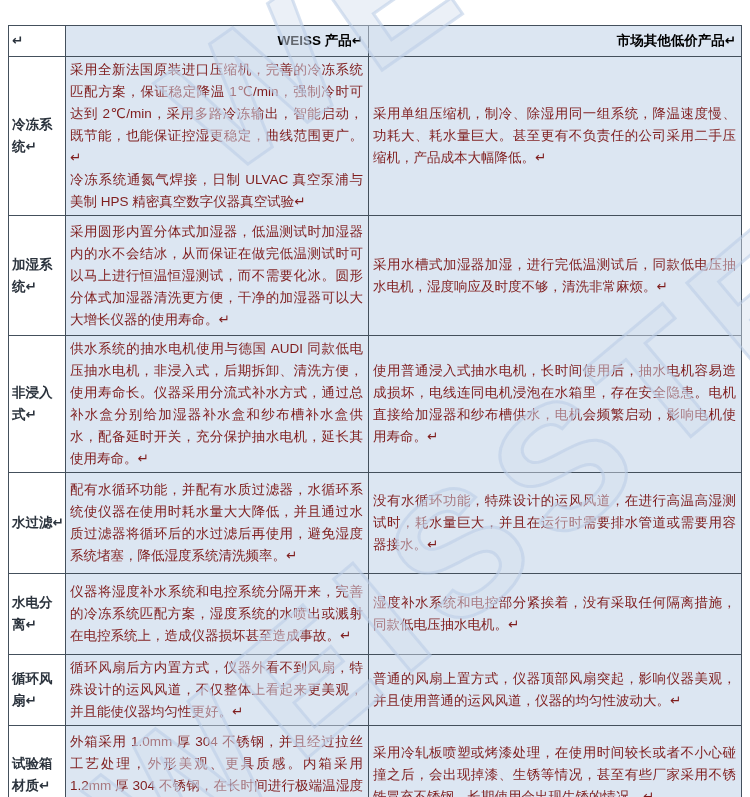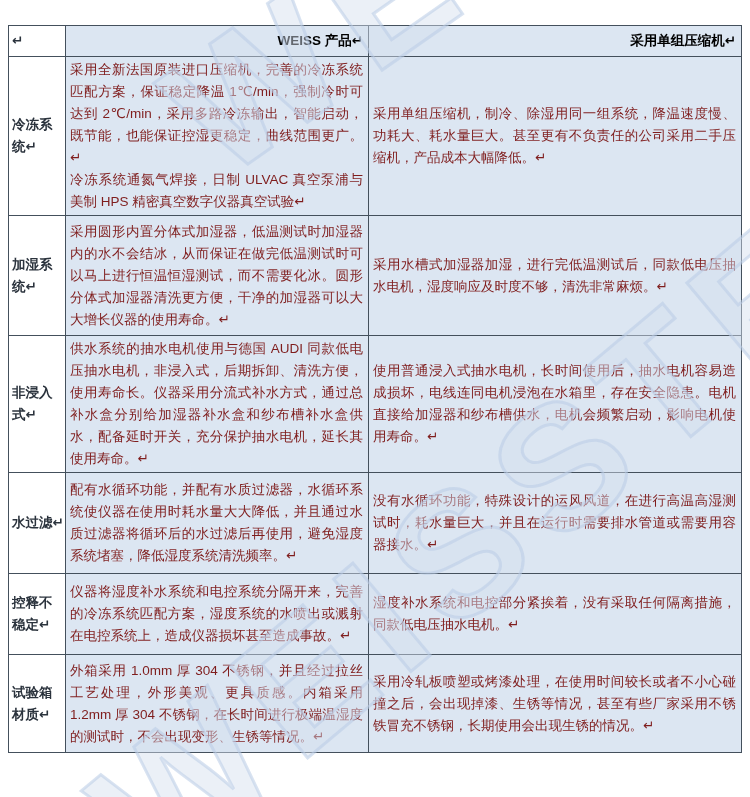--- a/index.html
+++ b/index.html
@@ -103,21 +103,21 @@
   <table class="cmp">
     <colgroup>
       <col style="width:57px">
       <col style="width:303px">
       <col style="width:373px">
     </colgroup>
     <tbody>
         <tr class="hdr">
       <th class="corner">↵</th>
       <th class="colhead">WEISS 产品↵</th>
-      <th class="colhead">采用单组压缩机↵</th>
+      <th class="colhead">市场其他低价产品↵</th>
     </tr>
 
     <tr class="r0">
       <td class="rowlabel">冷冻系统↵</td>
       <td class="cell">采用全新法国原装进口压缩机，完善的冷冻系统匹配方案，保证稳定降温 1℃/min，强制冷时可达到 2℃/min，采用多路冷冻输出，智能启动，既节能，也能保证控湿更稳定，曲线范围更广。↵
 冷冻系统通氮气焊接，日制 ULVAC 真空泵浦与美制 HPS 精密真空数字仪器真空试验↵</td>
       <td class="cell">采用单组压缩机，制冷、除湿用同一组系统，降温速度慢、功耗大、耗水量巨大。甚至更有不负责任的公司采用二手压缩机，产品成本大幅降低。↵</td>
     </tr>
 
     <tr class="r1">
@@ -132,25 +132,30 @@
       <td class="cell">使用普通浸入式抽水电机，长时间使用后，抽水电机容易造成损坏，电线连同电机浸泡在水箱里，存在安全隐患。电机直接给加湿器和纱布槽供水，电机会频繁启动，影响电机使用寿命。↵</td>
     </tr>
 
     <tr class="r3">
       <td class="rowlabel">水过滤↵</td>
       <td class="cell">配有水循环功能，并配有水质过滤器，水循环系统使仪器在使用时耗水量大大降低，并且通过水质过滤器将循环后的水过滤后再使用，避免湿度系统堵塞，降低湿度系统清洗频率。↵</td>
       <td class="cell">没有水循环功能，特殊设计的运风风道，在进行高温高湿测试时，耗水量巨大，并且在运行时需要排水管道或需要用容器接水。↵</td>
     </tr>
 
     <tr class="r4">
-      <td class="rowlabel">控释不稳定↵</td>
+      <td class="rowlabel">水电分离↵</td>
       <td class="cell">仪器将湿度补水系统和电控系统分隔开来，完善的冷冻系统匹配方案，湿度系统的水喷出或溅射在电控系统上，造成仪器损坏甚至造成事故。↵</td>
       <td class="cell">湿度补水系统和电控部分紧挨着，没有采取任何隔离措施，同款低电压抽水电机。↵</td>
     </tr>
 
+    <tr class="r5">
+      <td class="rowlabel">循环风扇↵</td>
+      <td class="cell">循环风扇后方内置方式，仪器外看不到风扇，特殊设计的运风风道，不仅整体上看起来更美观，并且能使仪器均匀性更好。↵</td>
+      <td class="cell">普通的风扇上置方式，仪器顶部风扇突起，影响仪器美观，并且使用普通的运风风道，仪器的均匀性波动大。↵</td>
+    </tr>
 
     <tr class="r6">
       <td class="rowlabel">试验箱材质↵</td>
       <td class="cell">外箱采用 1.0mm 厚 304 不锈钢，并且经过拉丝工艺处理，外形美观、更具质感。内箱采用 1.2mm 厚 304 不锈钢，在长时间进行极端温湿度的测试时，不会出现变形、生锈等情况。↵</td>
       <td class="cell">采用冷轧板喷塑或烤漆处理，在使用时间较长或者不小心碰撞之后，会出现掉漆、生锈等情况，甚至有些厂家采用不锈铁冒充不锈钢，长期使用会出现生锈的情况。↵</td>
     </tr>
   </tbody>
     </table>
 
 </div>

